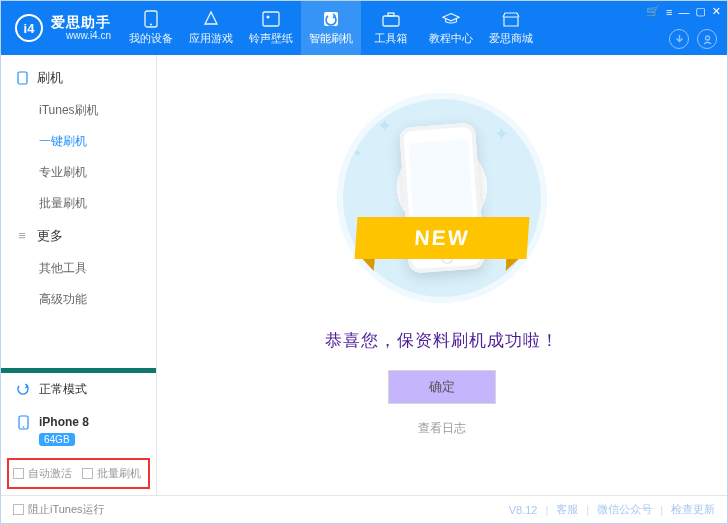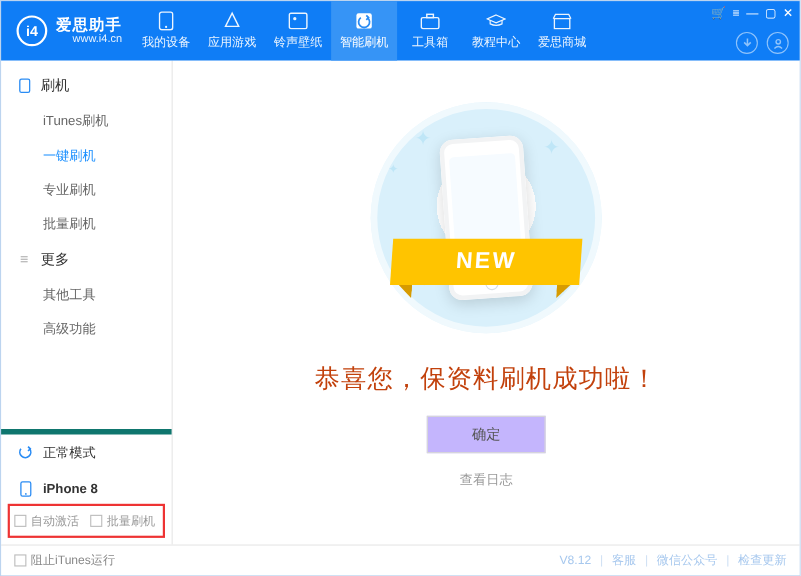--- a/index.html
+++ b/index.html
@@ -38,21 +38,21 @@
   .hero { width:210px;height:210px;border-radius:50%; background: radial-gradient(circle at 50% 45%, #fff 0 45px, #d9f0fb 45px 100%); display:flex;align-items:center;justify-content:center;position:relative; box-shadow: inset 0 0 0 6px rgba(255,255,255,.6);}
   .spark { position:absolute;color:#bfe6f7;font-size:18px; }
   .sp1 { top:22px; left:40px;} .sp2 { top:54px; left:16px; font-size:11px;} .sp3 { top:30px; right:38px;} .sp4 { bottom:40px; left:44px;font-size:11px;} .sp5{bottom:60px;right:22px;font-size:12px;}
   .phone { width:76px;height:146px;background:#fff;border-radius:12px;box-shadow:0 4px 14px rgba(0,0,0,.15), inset 0 0 0 4px #f2f3f4; position:relative; transform: rotate(-4deg); }
   .phone:before { content:"";position:absolute;top:16px;left:8px;right:8px;bottom:20px;background:#f6fbff;border-radius:4px;}
   .phone:after { content:"";position:absolute;bottom:7px;left:50%;width:10px;height:10px;margin-left:-5px;border:1px solid #d7dde3;border-radius:50%;}
   .ribbon { position:absolute;left:-48px;right:-48px;top:92px;height:42px;background:#ffc400;display:flex;align-items:center;justify-content:center;font-weight:800;color:#fff;font-size:21px;letter-spacing:2px; transform:skewX(-4deg);}
   .ribbon:before,.ribbon:after{content:"";position:absolute;top:100%;border:6px solid transparent;}
   .ribbon:before{left:8px;border-top-color:#d79b00;border-right-color:#d79b00;}
   .ribbon:after{right:8px;border-top-color:#d79b00;border-left-color:#d79b00;}
-  .success-text{ font-size:23px;color:#c2410c;margin-top:26px;letter-spacing:1px;text-align:center;}
+  .success-text{ font-size:17px;color:#4c1d95;margin-top:26px;letter-spacing:1px;text-align:center;}
   .ok-btn { margin-top:18px;border:1px solid #d7d7d7;background:#c4b5fd;color:#555;font-size:13px;padding:7px 40px;cursor:pointer;}
   .log-link { margin-top:16px;color:#999;font-size:12px;cursor:pointer;}
   .footer { height:28px;border-top:1px solid #e6e6e6;display:flex;align-items:center;padding:0 12px;font-size:11px;color:#888; }
   .footer .chk { color:#888; }
   .footer-right { margin-left:auto;display:flex;align-items:center;gap:8px;color:#a7c8ee;}
   .footer-right .sep{color:#cfe0f4;}
   svg { display:block; }
 </style>
 </head>
 <body>
@@ -190,20 +190,21 @@
         </div>
         <div class="side-chip" style="padding-bottom:2px">
           <span class="ci">
               <svg width="11" height="15" viewBox="0 0 11 15">
                 <rect x="1" y="1" width="9" height="13" rx="1.5" fill="none" stroke="#2a8cf4" stroke-width="1.2"></rect>
                 <circle cx="5.5" cy="12" r="0.8" fill="#2a8cf4"></circle>
               </svg>
             </span>
           <span style="font-weight:600">iPhone 8</span>
         </div>
+        <div style="padding:0 14px 8px"><span class="badge">64GB</span></div>
 
         <div class="sb-checks">
           <label class="chk">
               <span class="chk-box"></span>
               <span>自动激活</span>
             </label>
           <label class="chk">
               <span class="chk-box"></span>
               <span>批量刷机</span>
             </label>

